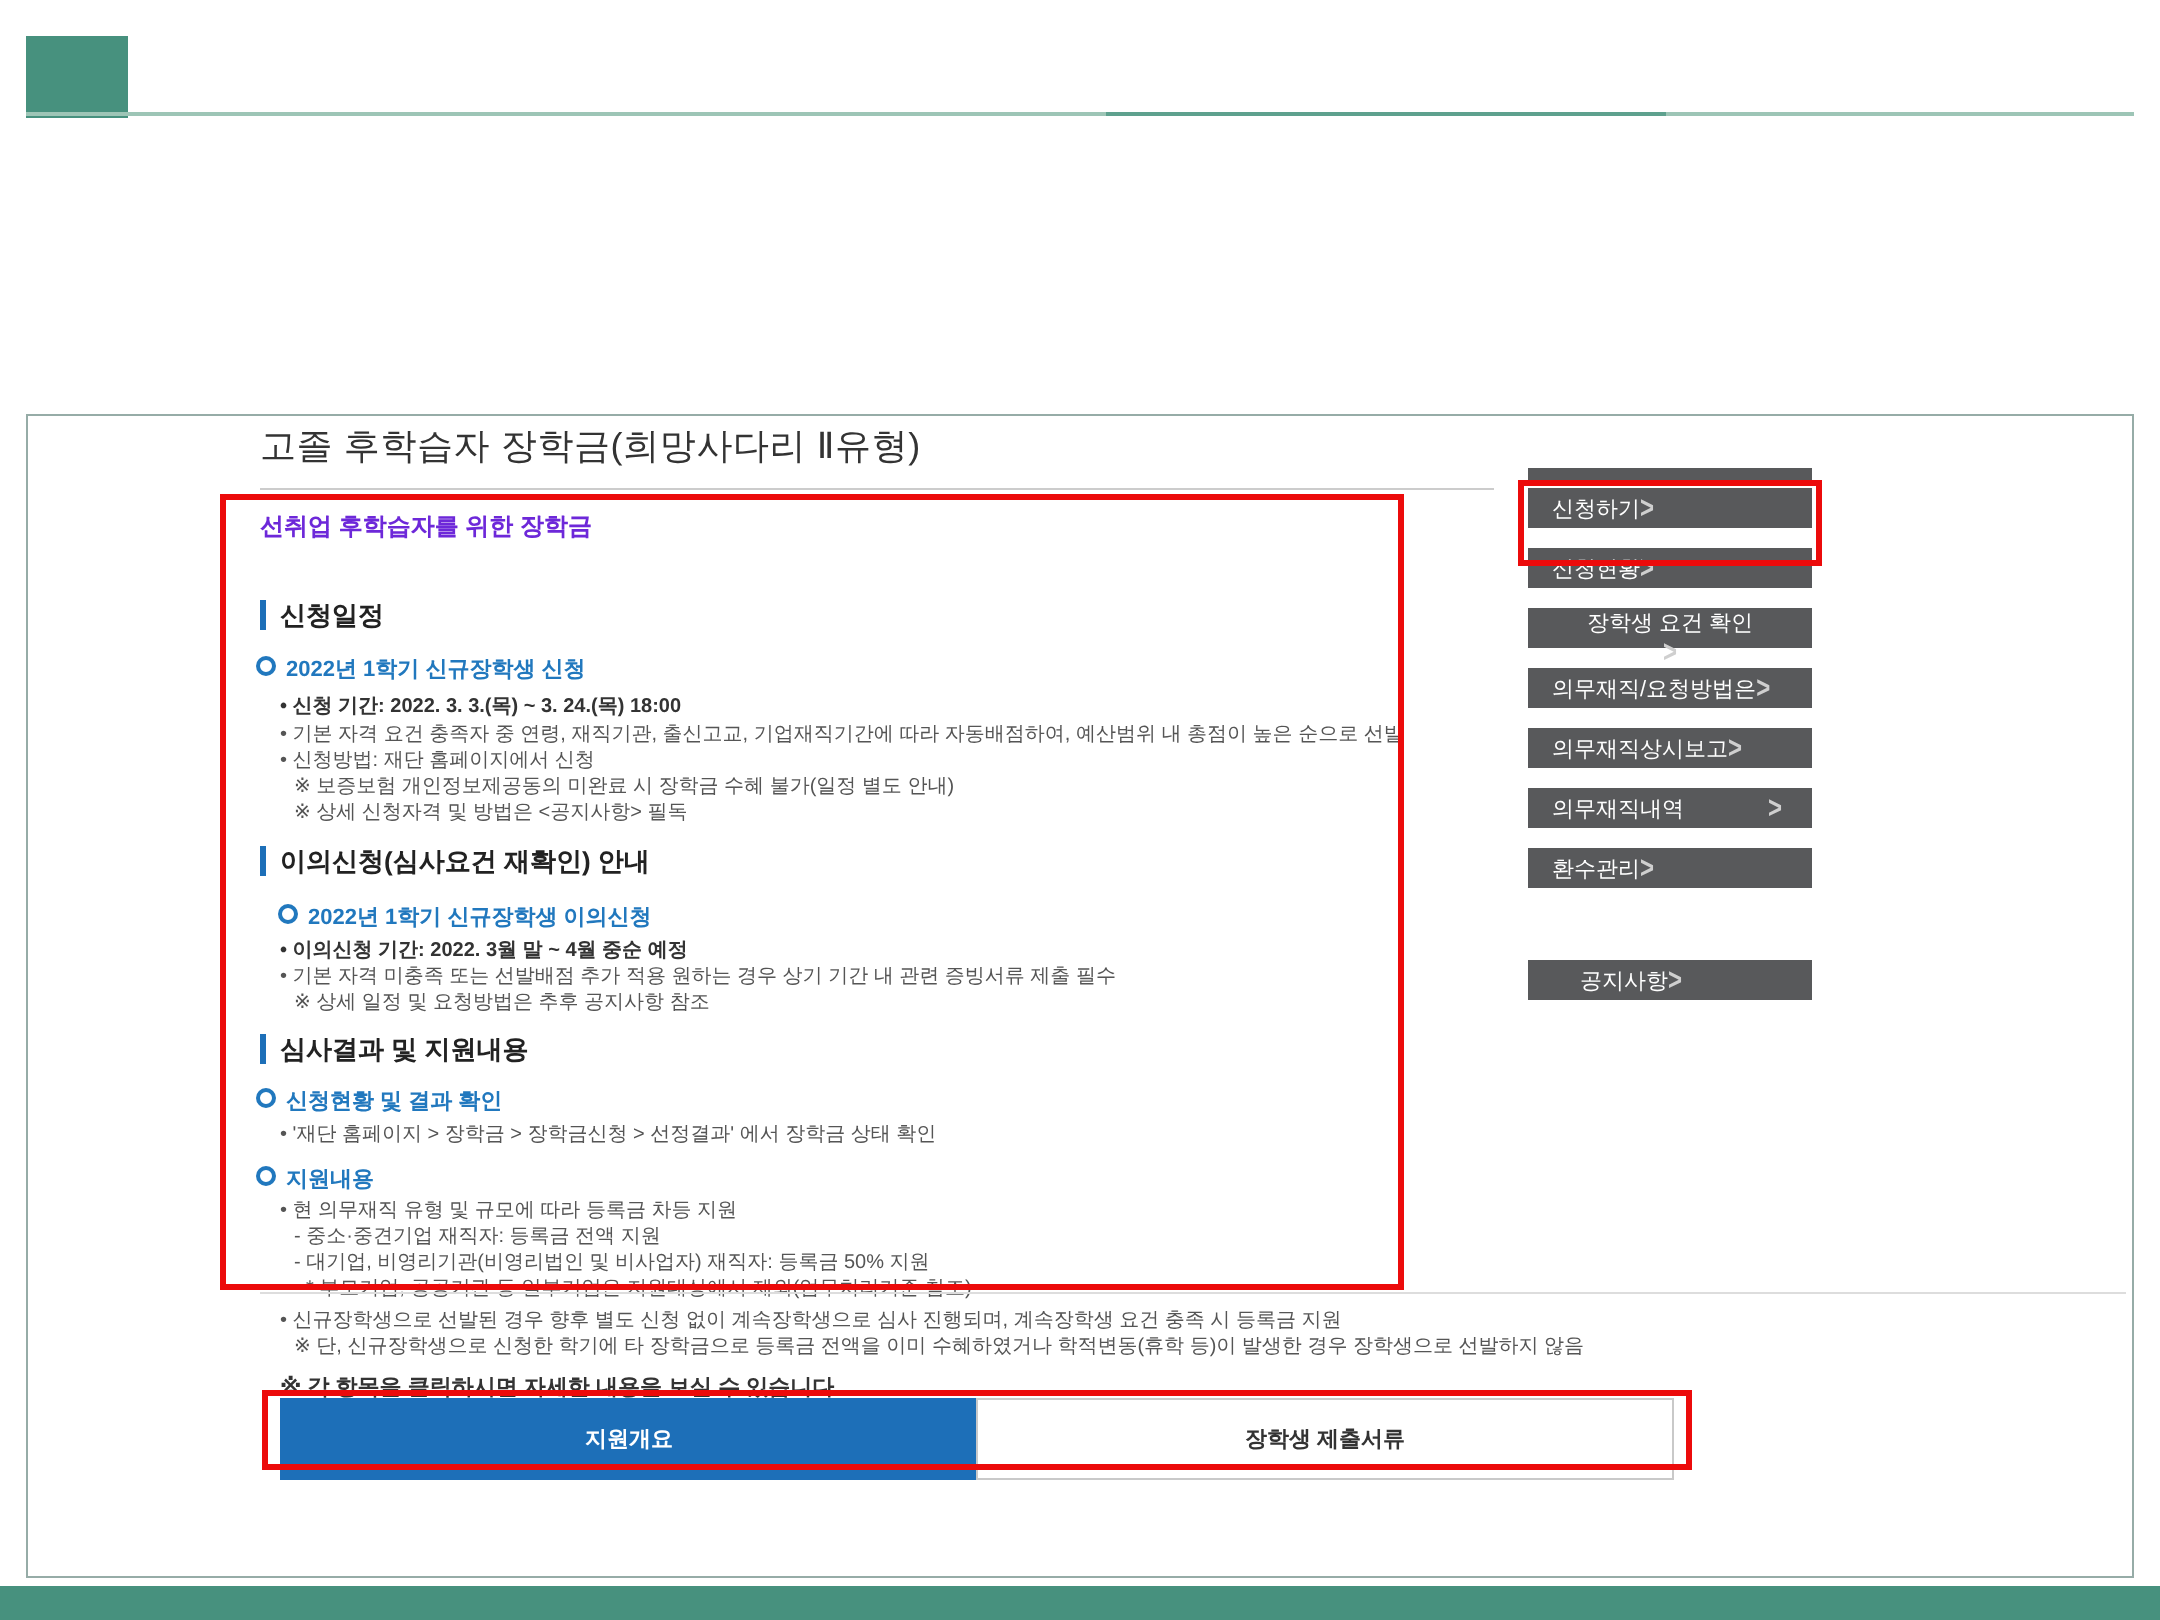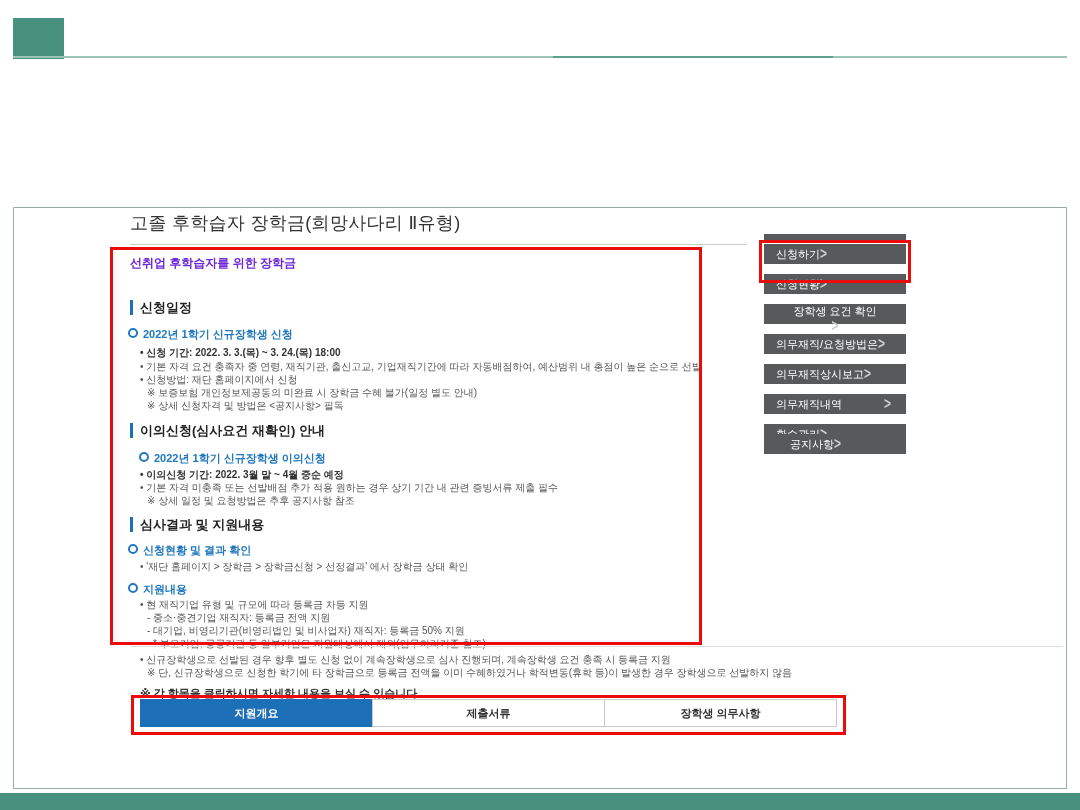--- a/index.html
+++ b/index.html
@@ -25,21 +25,21 @@
   
   .intro{left:130px;top:255px;font-size:12px;font-weight:bold;color:#6d28d9;}
   .sec-head{font-size:13px;font-weight:bold;color:#222;border-left:3px solid #1d6fb8;padding-left:7px;line-height:15px;}
   .sub-head{font-size:11px;font-weight:bold;color:#2178be;}
   .obullet{display:inline-block;width:6px;height:6px;border:2px solid #2178be;border-radius:50%;margin-right:5px;vertical-align:0px;}
   .ln{font-size:10px;color:#555;white-space:nowrap;}
   .ln-bold{font-size:10px;color:#333;font-weight:bold;white-space:nowrap;}
   .hint-bold{font-size:11px;color:#333;font-weight:bold;white-space:nowrap;}
   .divider{left:130px;top:646px;width:933px;height:1px;background:#dddddd;}
   
-  .tabbar{left:140px;top:699px;width:697px;height:28px;display:flex;z-index:10;}
+  .tabbar{left:140px;top:699px;width:697px;height:41px;display:flex;z-index:10;}
   .tab{flex:1;display:flex;align-items:center;justify-content:center;
        font-size:11px;font-weight:bold;color:#333;background:#fff;
        border:1px solid #c9c9c9;margin-left:-1px;cursor:pointer;box-sizing:border-box;}
   .tab:first-child{margin-left:0;}
   .tab.active{background:#1d6fb8;border-color:#1d6fb8;color:#fff;}
   
   .side-strip{left:764px;top:234px;width:142px;height:6px;background:#58595b;}
   .sbtn{position:absolute;left:764px;width:142px;height:20px;background:#58595b;color:#fff;
         font-size:11px;display:flex;align-items:center;
         padding:0 12px;box-sizing:border-box;cursor:pointer;}
@@ -73,35 +73,34 @@
 <div class="abs sec-head" style="left:130px;top:423px;">이의신청(심사요건 재확인) 안내</div>
 <div class="abs sub-head" style="left:139px;top:451px;text-align:right;"><span class="obullet"></span><span>2022년 1학기 신규장학생 이의신청</span></div>
 <div class="abs ln-bold" style="left:140px;top:468px;">• 이의신청 기간: 2022. 3월 말 ~ 4월 중순 예정</div>
 <div class="abs ln" style="left:140px;top:481px;">• 기본 자격 미충족 또는 선발배점 추가 적용 원하는 경우 상기 기간 내 관련 증빙서류 제출 필수</div>
 <div class="abs ln" style="left:147px;top:494px;">※ 상세 일정 및 요청방법은 추후 공지사항 참조</div>
 
 <div class="abs sec-head" style="left:130px;top:517px;">심사결과 및 지원내용</div>
 <div class="abs sub-head" style="left:128px;top:543px;"><span class="obullet"></span><span>신청현황 및 결과 확인</span></div>
 <div class="abs ln" style="left:140px;top:560px;">• '재단 홈페이지 &gt; 장학금 &gt; 장학금신청 &gt; 선정결과' 에서 장학금 상태 확인</div>
 <div class="abs sub-head" style="left:128px;top:582px;"><span class="obullet"></span><span>지원내용</span></div>
-<div class="abs ln" style="left:140px;top:598px;">• 현 재직기업 유형 및 규모에 따라 등록금 차등 지원</div>
+<div class="abs ln" style="left:140px;top:598px;">• 현 의무재직 유형 및 규모에 따라 등록금 차등 지원</div>
 <div class="abs ln" style="left:147px;top:611px;">- 중소·중견기업 재직자: 등록금 전액 지원</div>
 <div class="abs ln" style="left:147px;top:624px;">- 대기업, 비영리기관(비영리법인 및 비사업자) 재직자: 등록금 50% 지원</div>
 <div class="abs ln" style="left:153px;top:637px;">* 부모기업, 공공기관 등 일부기업은 지원대상에서 제외(업무처리기준 참조)</div>
 
 <div class="abs divider"></div>
 
 <div class="abs ln" style="left:140px;top:653px;">• 신규장학생으로 선발된 경우 향후 별도 신청 없이 계속장학생으로 심사 진행되며, 계속장학생 요건 충족 시 등록금 지원</div>
 <div class="abs ln" style="left:147px;top:666px;">※ 단, 신규장학생으로 신청한 학기에 타 장학금으로 등록금 전액을 이미 수혜하였거나 학적변동(휴학 등)이 발생한 경우 장학생으로 선발하지 않음</div>
 <div class="abs hint-bold" style="left:140px;top:686px;">※ 각 항목을 클릭하시면 자세한 내용을 보실 수 있습니다.</div>
 
 <div class="abs tabbar">
   <div class="tab active">지원개요</div>
-  <div class="tab">제출서류</div>
-  <div class="tab">장학생 의무사항</div>
+  <div class="tab">장학생 제출서류</div>
 </div>
 
 <div class="abs side-strip"></div>
 <div class="sbtn" style="top:244px;">
     <span>신청하기</span>
     <span class="chev">&gt;</span>
   </div>
 <div class="sbtn" style="top:274px;">
     <span>신청현황</span>
     <span class="chev">&gt;</span>
@@ -119,20 +118,20 @@
     <span class="chev">&gt;</span>
   </div>
 <div class="sbtn" style="top:394px;gap:42px;">
     <span>의무재직내역</span>
     <span class="chev">&gt;</span>
   </div>
 <div class="sbtn" style="top:424px;">
     <span>환수관리</span>
     <span class="chev">&gt;</span>
   </div>
-<div class="sbtn" style="top:434px;padding-left:26px;">
+<div class="sbtn" style="top:480px;padding-left:26px;">
     <span>공지사항</span>
     <span class="chev">&gt;</span>
   </div>
 
 <div class="abs redbox red-content"></div>
 <div class="abs redbox red-apply"></div>
 <div class="abs redbox red-tabs"></div>
 
 </body></html>

